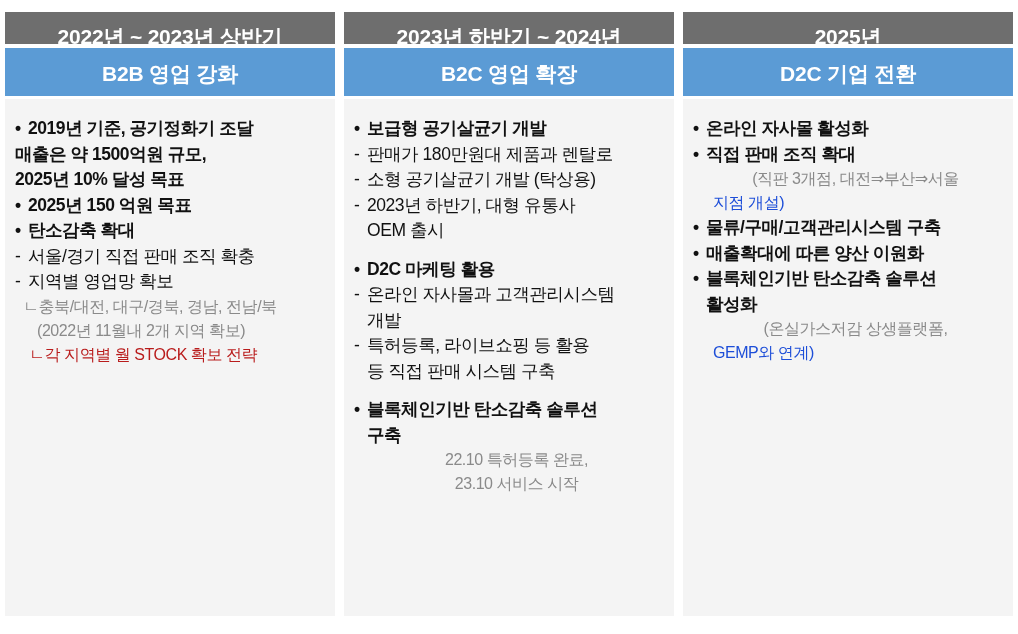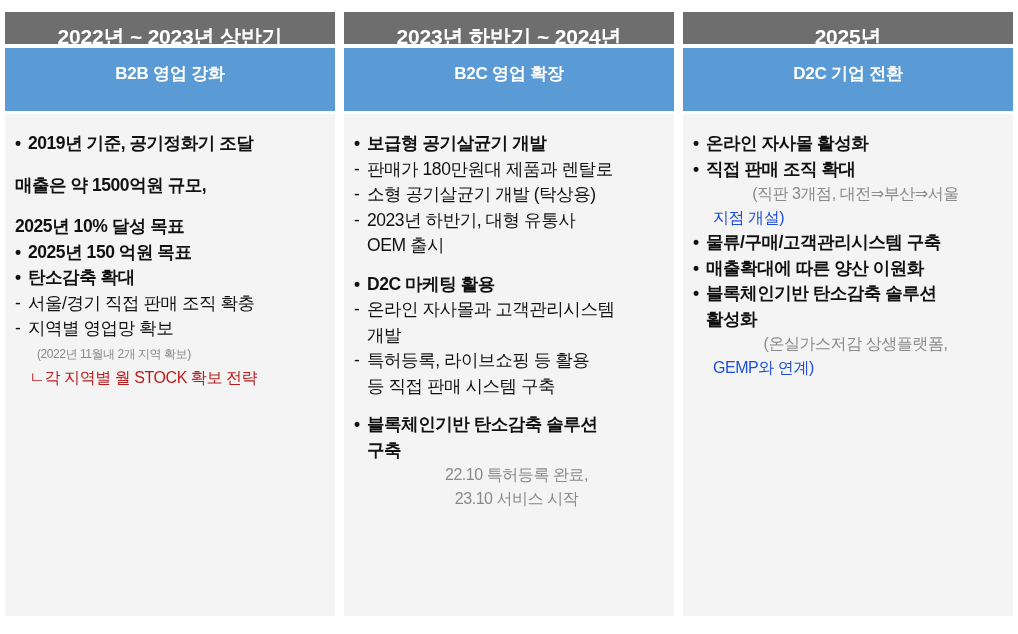--- a/index.html
+++ b/index.html
@@ -40,24 +40,24 @@
     text-align: center;
     height: 32px;
     line-height: 50px;
     white-space: nowrap;
     overflow: hidden;
   }
   .col-title {
     background: #5b9bd5;
     color: #ffffff;
     font-weight: bold;
-    font-size: 17px;
+    font-size: 21px;
     letter-spacing: -0.2px;
     text-align: center;
-    height: 63px;
+    height: 48px;
     line-height: 51px;
     margin-top: 4px;
     white-space: nowrap;
     overflow: hidden;
   }
   .col-body {
     background: #f4f4f4;
     flex: 1 1 auto;
     margin-top: 3px;
     padding: 17px 8px 10px 10px;
@@ -76,21 +76,20 @@
     padding-left: 0px;
     text-indent: 0;
   }
   .lv-bullet .mk {
     display: inline-block;
     width: 13px;
   }
   .lv-cont {
     font-weight: bold;
     padding-left: 0px;
-    margin-top: 16px;
   }
   .lv-dash {
     font-weight: normal;
     padding-left: 0px;
   }
   .lv-dash .mk {
     display: inline-block;
     width: 13px;
   }
   .lv-dashcont {
@@ -115,21 +114,21 @@
   .lv-sub {
     font-weight: normal;
     color: #8a8a8a;
     font-size: 16px;
     line-height: 24px;
     padding-left: 8px;
   }
   .lv-sub2 {
     font-weight: normal;
     color: #8a8a8a;
-    font-size: 12px;
+    font-size: 16px;
     line-height: 24px;
     padding-left: 22px;
   }
   .lv-sub3 {
     font-weight: normal;
     color: #b91c1c;
     font-size: 16px;
     line-height: 24px;
     padding-left: 14px;
   }
@@ -144,20 +143,21 @@
     <div class="col-period">2022년 ~ 2023년 상반기</div>
     <div class="col-title">B2B 영업 강화</div>
     <div class="col-body">
         <div class="line lv-bullet"><span class="mk">•</span><span>2019년 기준, 공기정화기 조달</span></div>
         <div class="line lv-cont"><span>매출은 약 1500억원 규모,</span></div>
         <div class="line lv-cont"><span>2025년 10% 달성 목표</span></div>
         <div class="line lv-bullet"><span class="mk">•</span><span>2025년 150 억원 목표</span></div>
         <div class="line lv-bullet"><span class="mk">•</span><span>탄소감축 확대</span></div>
         <div class="line lv-dash"><span class="mk">-</span><span>서울/경기 직접 판매 조직 확충</span></div>
         <div class="line lv-dash"><span class="mk">-</span><span>지역별 영업망 확보</span></div>
+        <div class="line lv-sub"><span class="mk">ㄴ</span><span>충북/대전, 대구/경북, 경남, 전남/북</span></div>
         <div class="line lv-sub2"><span>(2022년 11월내 2개 지역 확보)</span></div>
         <div class="line lv-sub3"><span class="mk">ㄴ</span><span>각 지역별 월 STOCK 확보 전략</span></div>
       </div>
   </div>
 
   <div class="column">
     <div class="col-period">2023년 하반기 ~ 2024년</div>
     <div class="col-title">B2C 영업 확장</div>
     <div class="col-body">
         <div class="line lv-bullet"><span class="mk">•</span><span>보급형 공기살균기 개발</span></div>

